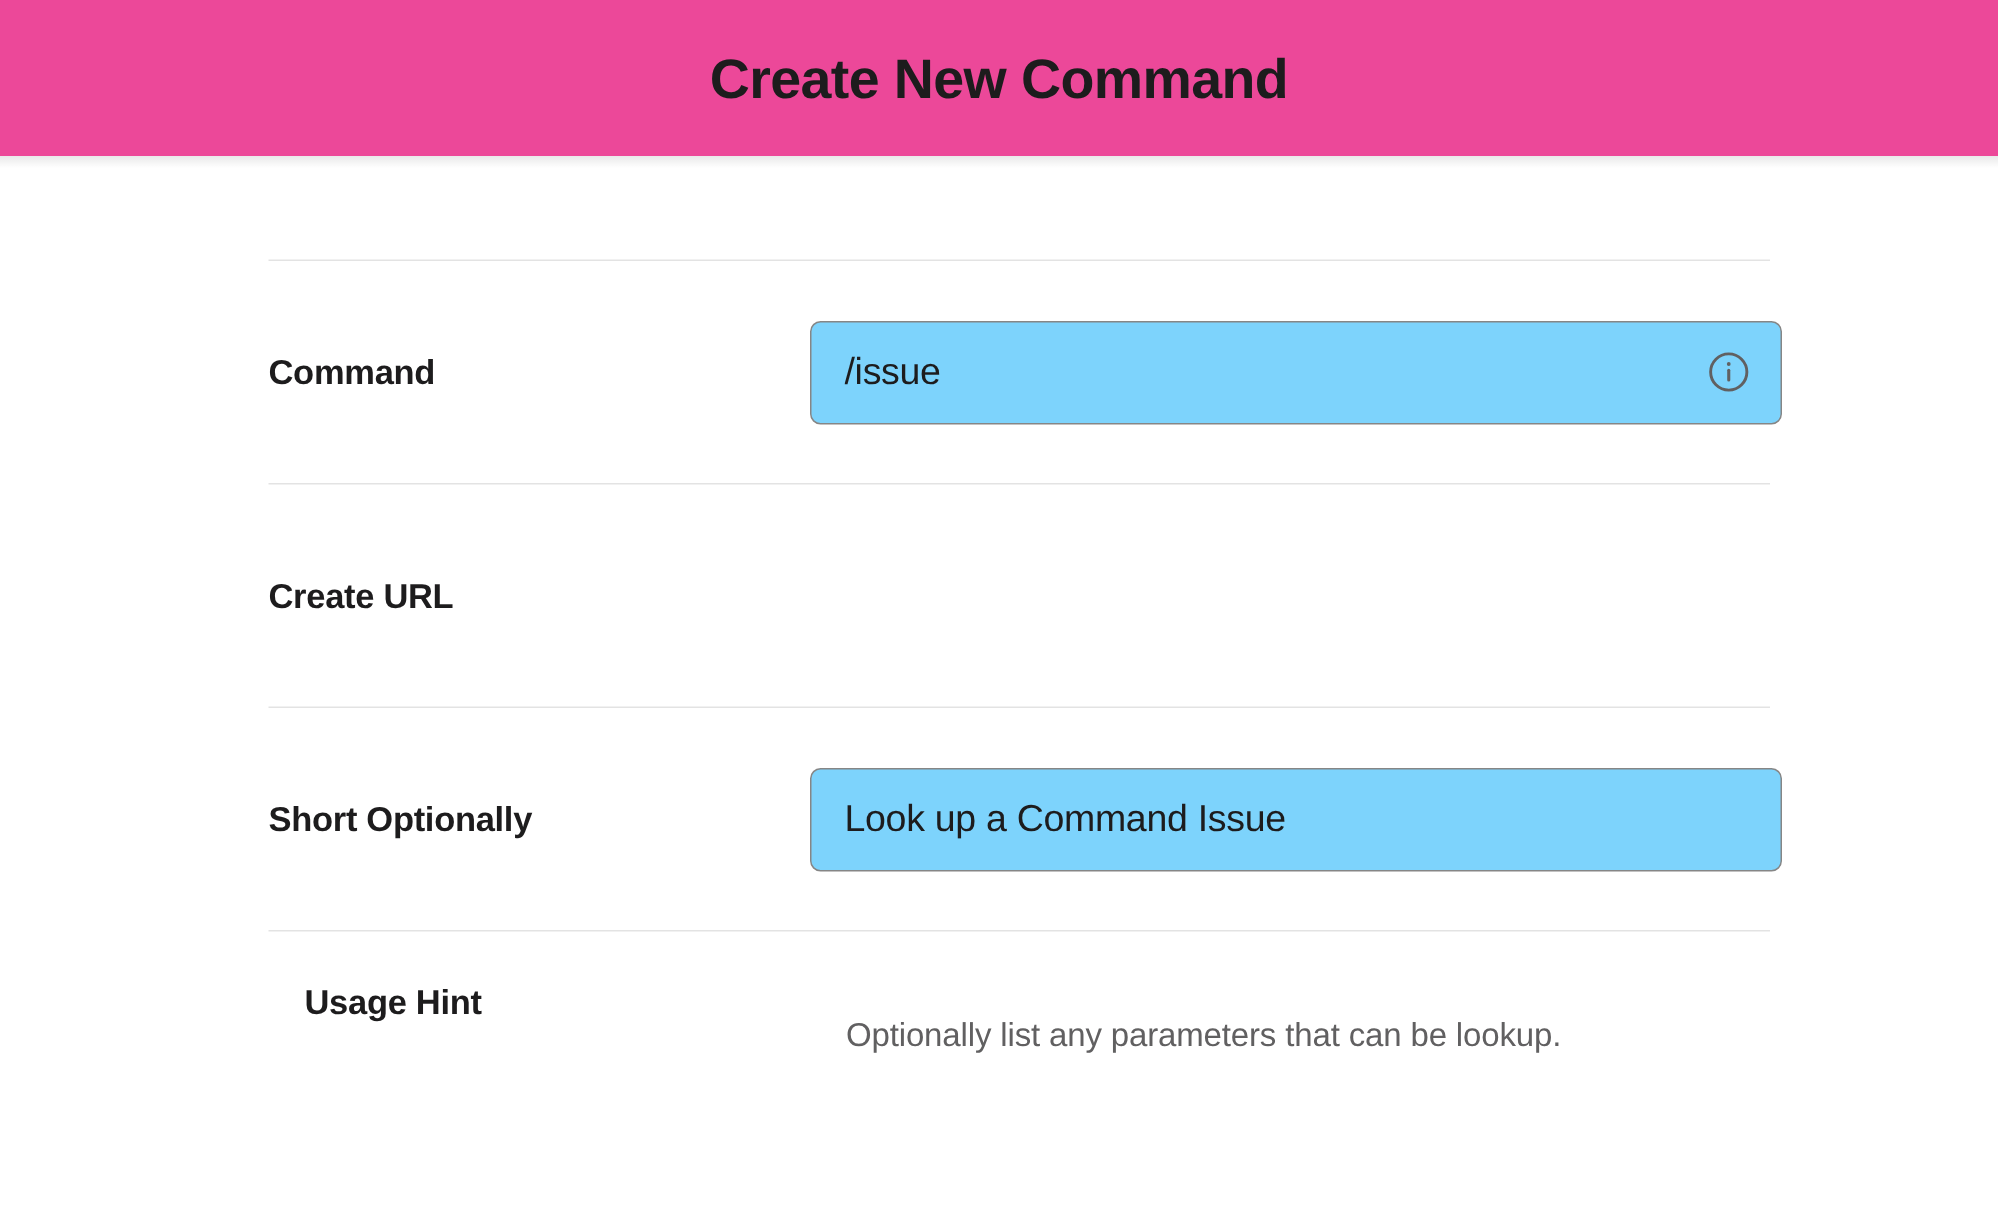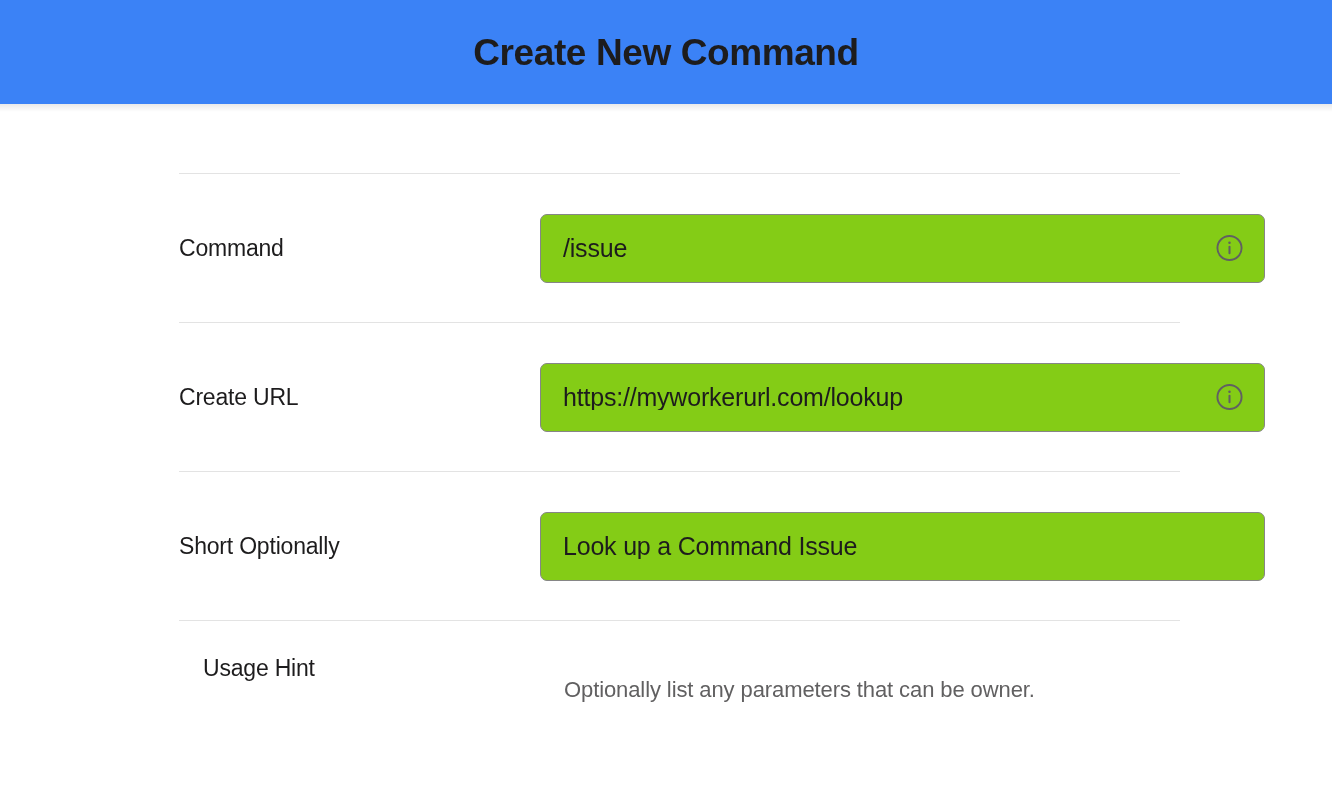--- a/index.html
+++ b/index.html
@@ -13,21 +13,21 @@
     overflow: hidden;
     font-family: "Liberation Sans", sans-serif;
     color: #1d1c1d;
     -webkit-font-smoothing: antialiased;
   }
 
   
   .page-header {
     position: relative;
     height: 104px;
-    background: #3b82f6;
+    background: #ec4899;
     display: flex;
     align-items: center;
     justify-content: center;
     box-sizing: border-box;
   }
   .page-header::after {
     content: "";
     position: absolute;
     left: 0;
     right: 0;
@@ -71,38 +71,38 @@
     min-height: 132px;
     align-items: flex-start;
     padding-top: 34px;
     margin-left: 24px;
   }
 
   .row-label {
     width: 361px;
     flex: 0 0 361px;
     font-size: 23px;
-    font-weight: normal;
+    font-weight: bold;
     color: #1d1c1d;
     letter-spacing: -0.2px;
   }
 
   .row-field {
     flex: 1 1 auto;
     position: relative;
   }
 
   .text-input {
     position: relative;
     box-sizing: border-box;
-    width: 725px;
+    width: 648px;
     height: 69px;
     border: 1px solid #868686;
     border-radius: 7px;
-    background: #84cc16;
+    background: #7dd3fc;
     display: flex;
     align-items: center;
     padding: 0 22px;
   }
   .input-value {
     font-size: 25px;
     color: #1d1c1d;
     letter-spacing: -0.2px;
     line-height: 1;
     white-space: nowrap;
@@ -155,48 +155,36 @@
             </svg>
           </span>
         </div>
       </div>
     </div>
 
     <div class="divider"></div>
 
     <div class="form-row">
       <div class="row-label">Create URL</div>
-      <div class="row-field">
-        <div class="text-input">
-          <span class="input-value">https://myworkerurl.com/lookup</span>
-          <span class="info-icon">
-            <svg width="29" height="29" viewBox="0 0 24 24" fill="none" xmlns="http://www.w3.org/2000/svg">
-              <circle cx="12" cy="12" r="10" stroke="#616061" stroke-width="1.6" fill="none"></circle>
-              <circle cx="12" cy="7.6" r="1.05" fill="#616061"></circle>
-              <rect x="11.15" y="10.2" width="1.7" height="7" rx="0.85" fill="#616061"></rect>
-            </svg>
-          </span>
-        </div>
-      </div>
     </div>
 
     <div class="divider"></div>
 
     <div class="form-row">
       <div class="row-label">Short Optionally</div>
       <div class="row-field">
         <div class="text-input">
           <span class="input-value">Look up a Command Issue</span>
         </div>
       </div>
     </div>
 
     <div class="divider"></div>
 
     <div class="form-row last">
       <div class="row-label">Usage Hint</div>
       <div class="row-field">
-        <div class="helper-text">Optionally list any parameters that can be owner.</div>
+        <div class="helper-text">Optionally list any parameters that can be lookup.</div>
       </div>
     </div>
 
   </div>
 </div>
 
 </body></html>

